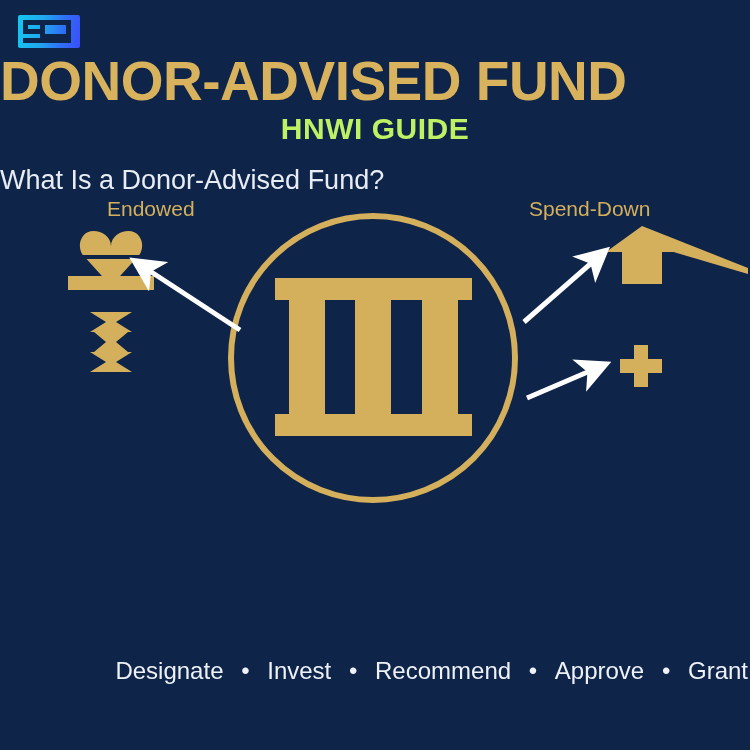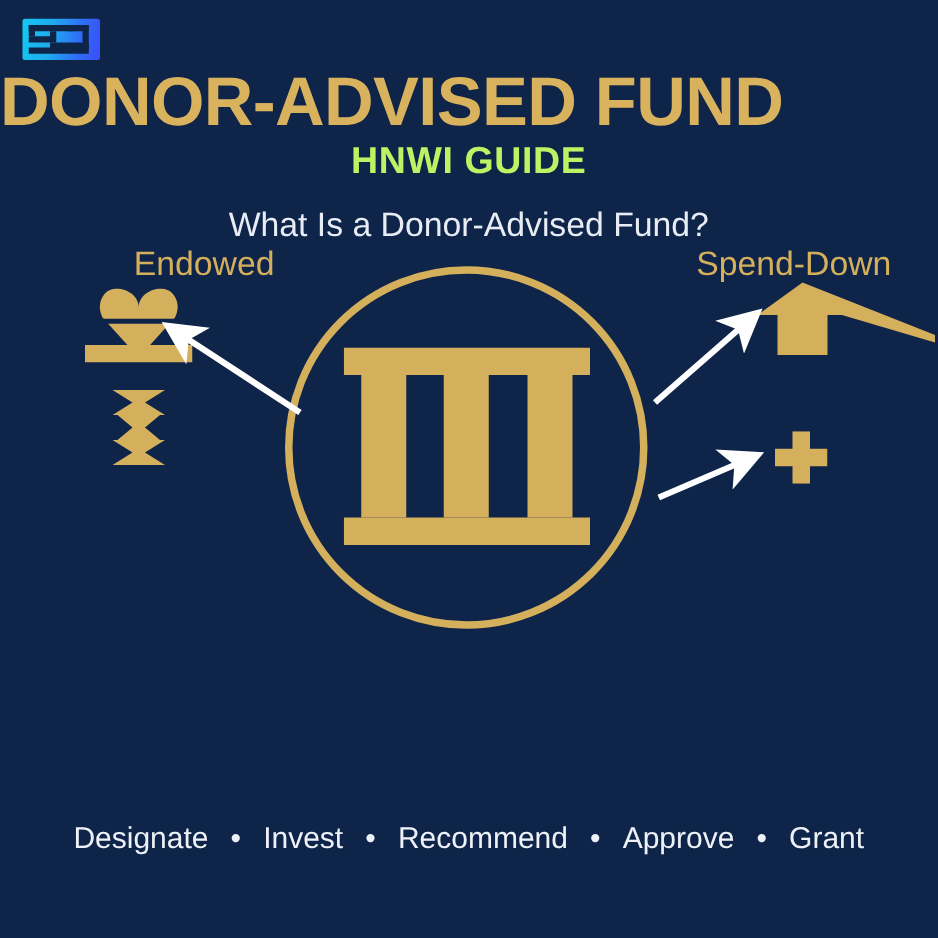--- a/index.html
+++ b/index.html
@@ -57,38 +57,37 @@
     font-size: 30px;
     font-weight: bold;
     letter-spacing: 0.5px;
     line-height: 1;
   }
   .question {
     position: absolute;
     left: 0;
     top: 167px;
     width: 750px;
-    text-align: center;
     color: #E8EDF5;
     font-size: 27px;
     font-weight: normal;
     line-height: 1;
   }
 
   
   .side-label {
     position: absolute;
     color: #D4AF5C;
-    font-size: 27px;
+    font-size: 21px;
     font-weight: normal;
     line-height: 1;
     white-space: nowrap;
   }
   .side-label.left  { left: 107px; top: 198px; }
-  .side-label.right { left: 529px; top: 198px; margin-left: 28px; }
+  .side-label.right { left: 529px; top: 198px; }
 
   
   .emblem-ring {
     position: absolute;
     left: 228px;
     top: 213px;
     width: 290px;
     height: 290px;
     border: 6px solid #D4AF5C;
     border-radius: 50%;
@@ -116,21 +115,21 @@
     height: 750px;
     pointer-events: none;
   }
 
   
   .steps {
     position: absolute;
     left: 0;
     top: 659px;
     width: 750px;
-    text-align: center;
+    text-align: right;
     color: #EEF2F8;
     font-size: 24px;
     line-height: 1;
     white-space: nowrap;
   }
   .steps .step { padding: 0 2px; }
   .steps .sep  { color: #EEF2F8; padding: 0 9px; }
 </style>
 </head>
 <body>

